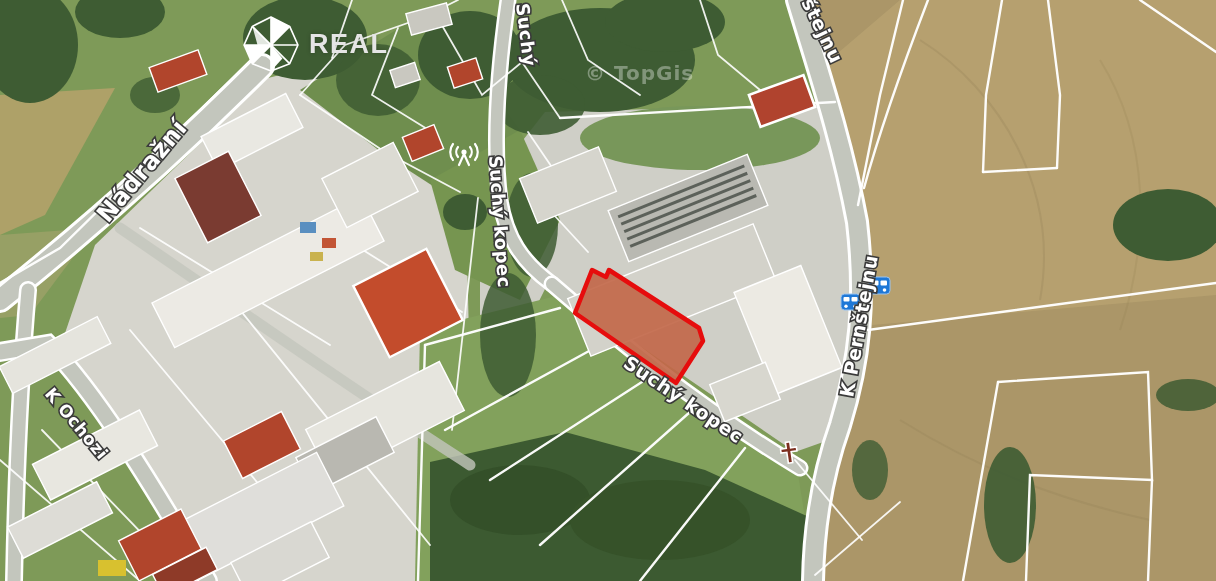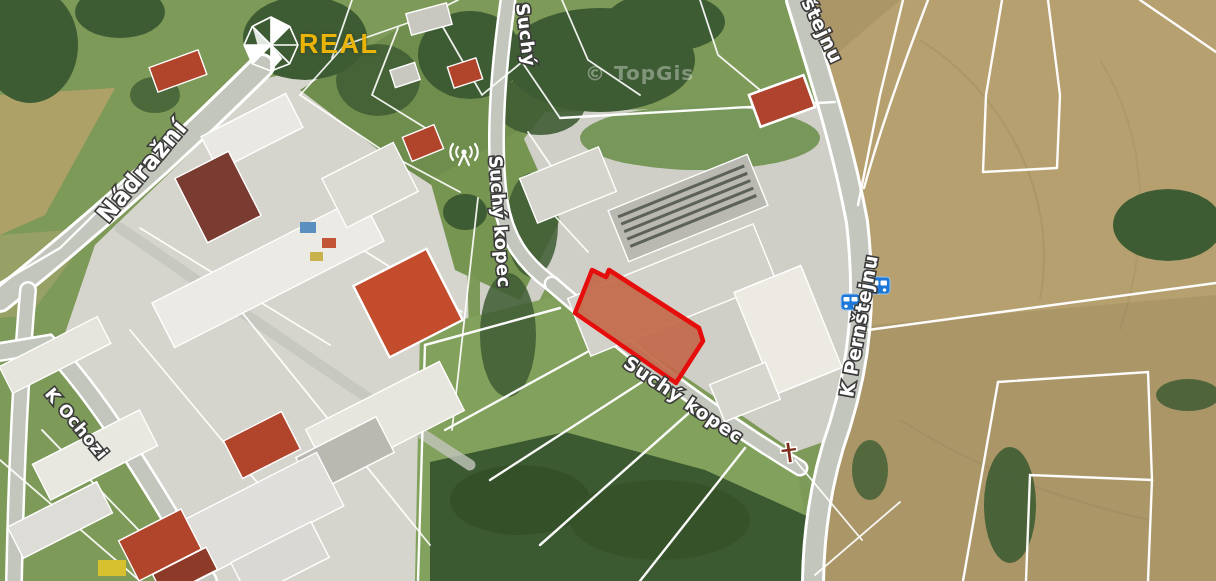--- a/index.html
+++ b/index.html
@@ -5,21 +5,21 @@
   html,body{margin:0;padding:0;background:#222;}
   #stage{position:relative;width:1216px;height:581px;overflow:hidden;
          font-family:"Liberation Sans",sans-serif;}
   #map-svg{position:absolute;left:0;top:0;display:block;}
   .street-label{font-family:"DejaVu Sans","Liberation Sans",sans-serif;
     font-weight:bold;fill:#ffffff;stroke:#3a3a3a;stroke-width:3.2px;
     paint-order:stroke;letter-spacing:.5px;}
   .watermark{font-family:"DejaVu Sans","Liberation Sans",sans-serif;
     font-weight:bold;fill:#ffffff;opacity:.35;letter-spacing:1px;}
   #logo{position:absolute;left:243px;top:16px;display:flex;align-items:center;
-    color:#eab308;z-index:5;}
+    gap:10px;color:#e5e5e5;z-index:5;}
   #logo .logo-text{font-weight:bold;font-size:27px;line-height:.92;
     letter-spacing:1.5px;text-shadow:0 0 4px rgba(0,0,0,.25);}
   #logo sup{font-size:9px;letter-spacing:0;}
   .pline{stroke:#ffffff;stroke-width:2.4;fill:none;stroke-linecap:round;opacity:.97;}
   .pline-thin{stroke:#ffffff;stroke-width:1.8;fill:none;stroke-linecap:round;opacity:.9;}
   .road-casing{fill:none;stroke:#ffffff;stroke-linecap:round;}
   .road-fill{fill:none;stroke:#c3c6bd;stroke-linecap:round;}
 </style>
 </head>
 <body>

